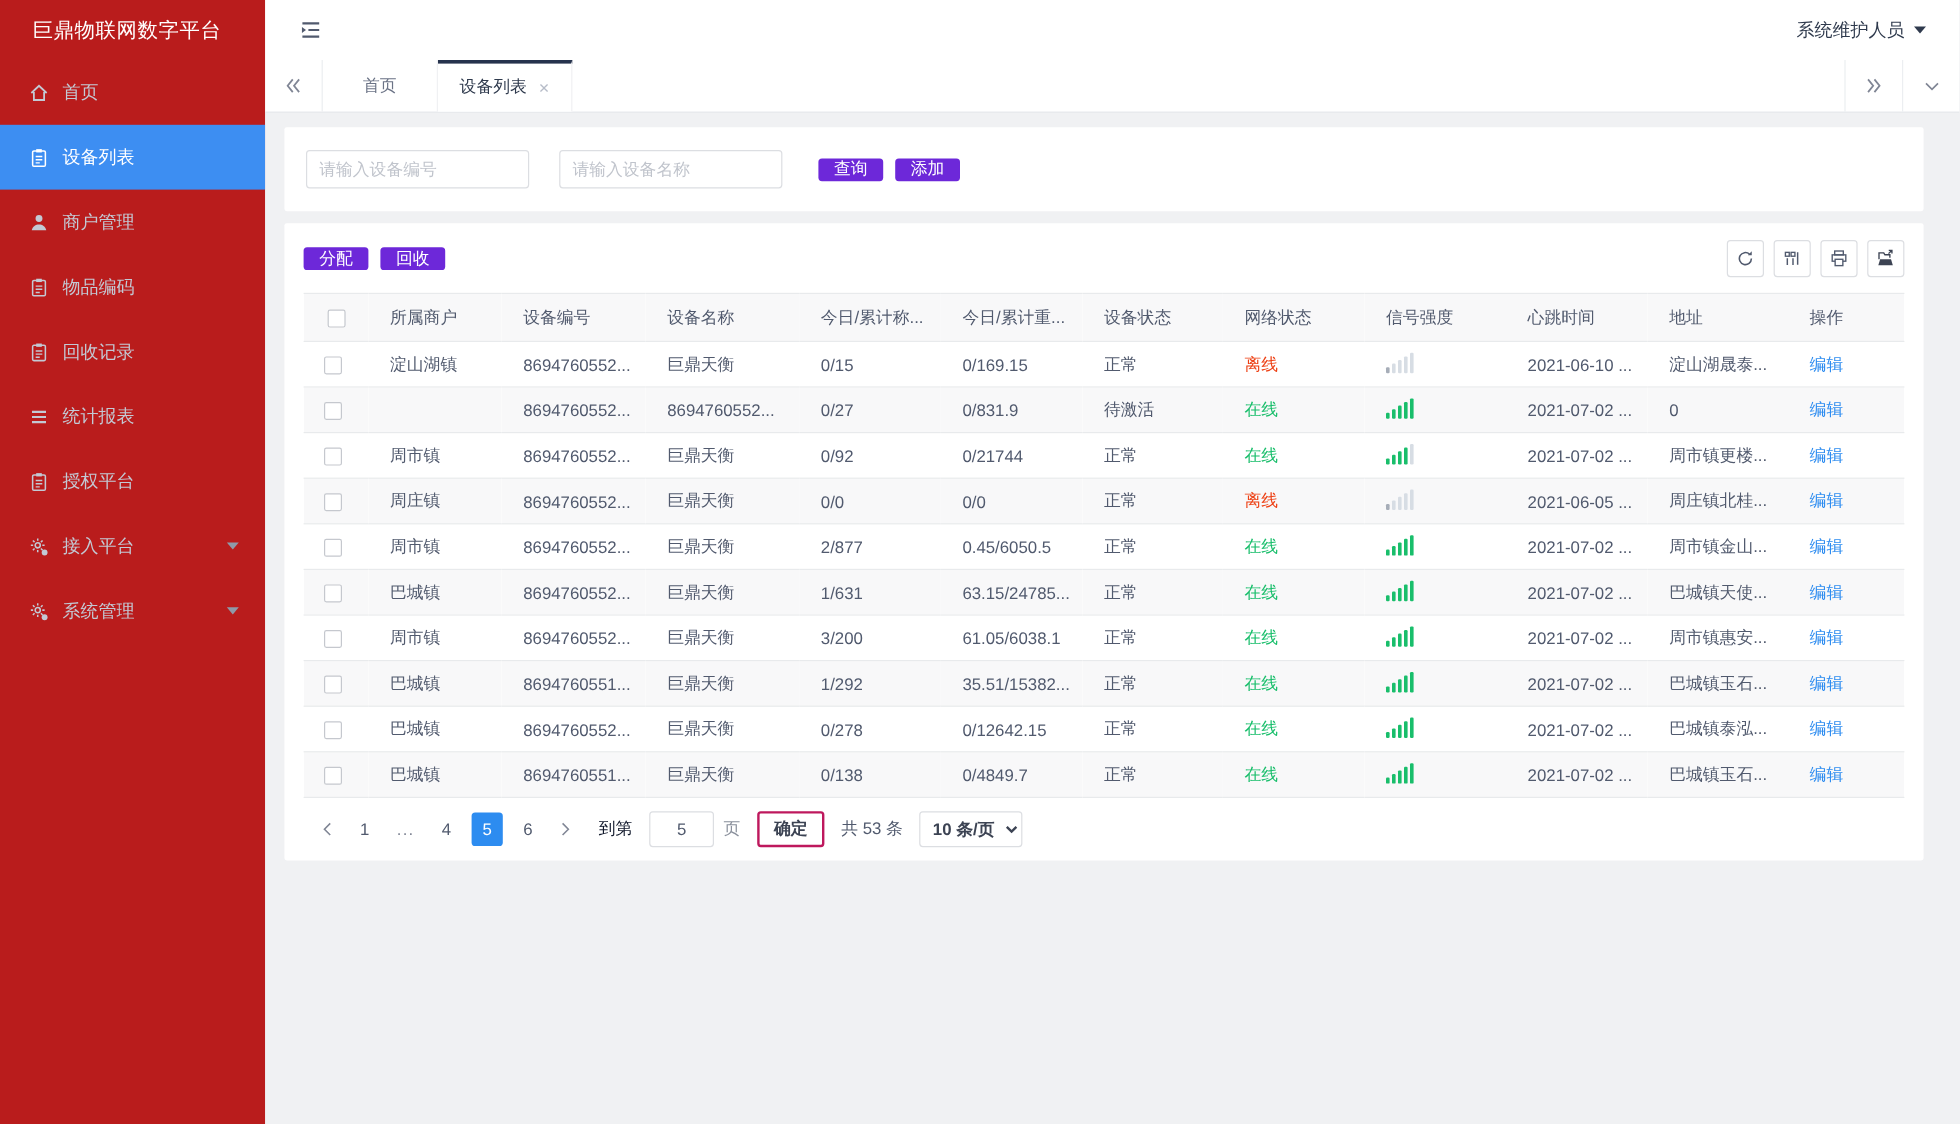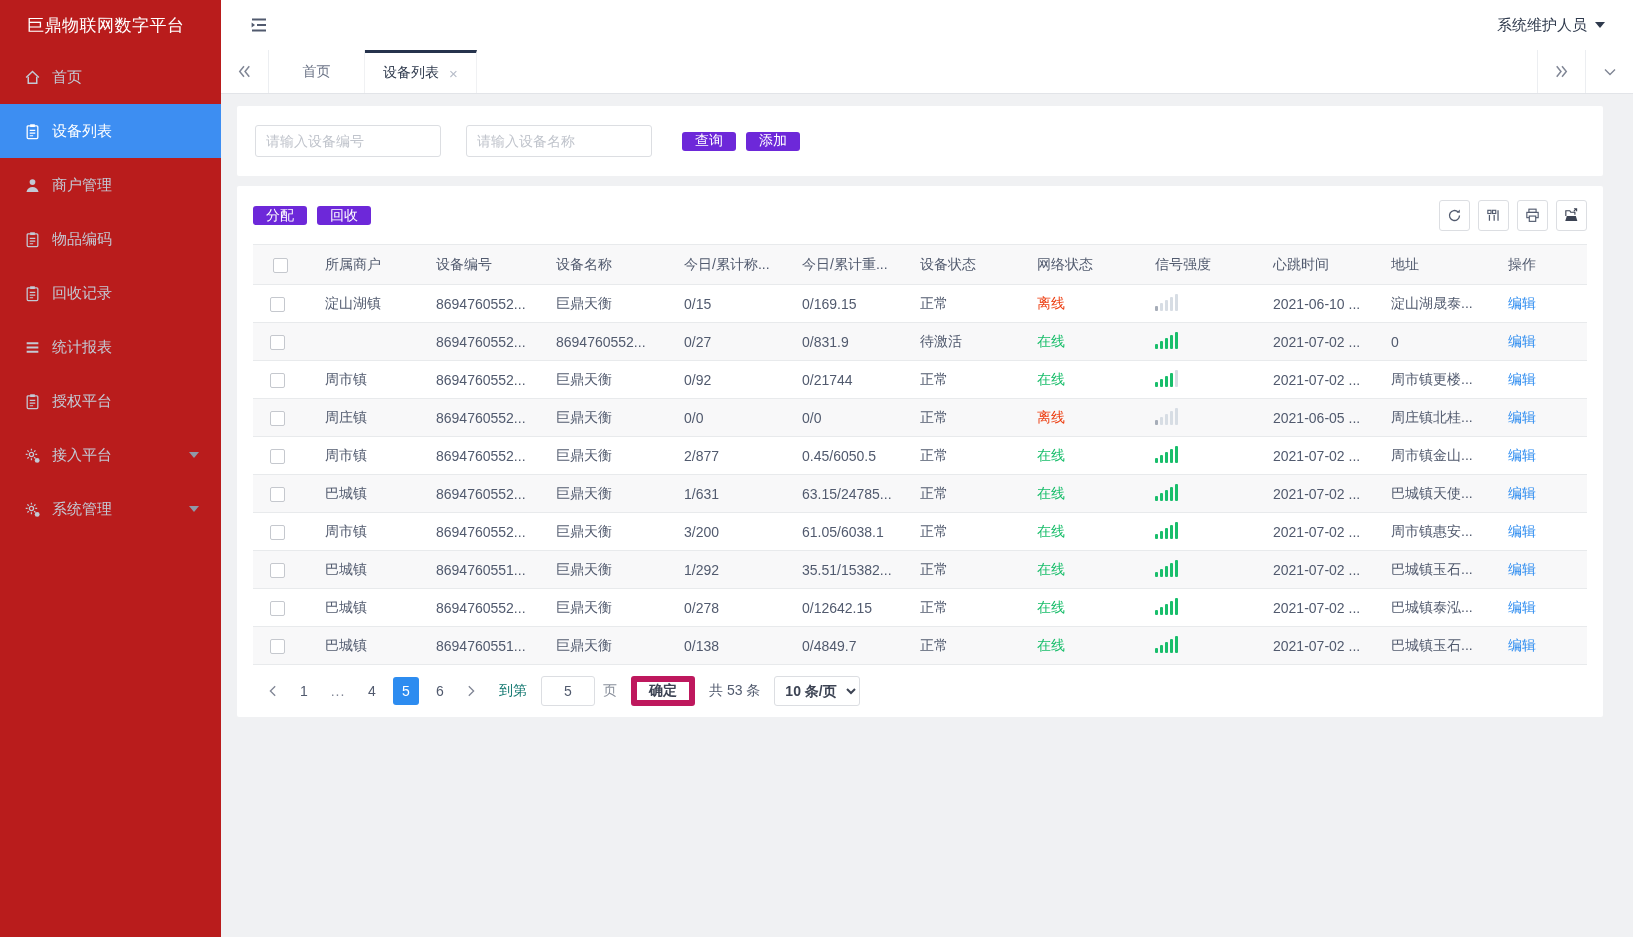--- a/index.html
+++ b/index.html
@@ -63,24 +63,24 @@
   .signal i { display:inline-block; width:3px; border-radius:1px; }
   .signal i:nth-child(1){height:5px;} .signal i:nth-child(2){height:8px;}
   .signal i:nth-child(3){height:11px;} .signal i:nth-child(4){height:14px;}
   .signal i:nth-child(5){height:17px;}
 
   .pagination { height:52px; display:flex; align-items:center; padding-left:6px; font-size:14px; color:#515a6e; }
   .pg-arrow { width:28px; height:28px; display:inline-flex; align-items:center; justify-content:center; color:#808695; cursor:pointer; font-size:15px; }
   .pg-num { min-width:26px; height:28px; display:inline-flex; align-items:center; justify-content:center; margin:0 4px; border-radius:3px; cursor:pointer; color:#515a6e; }
   .pg-num.active { background:#2d8cf0; color:#fff; }
   .pg-dots { color:#808695; letter-spacing:1px; }
-  .pg-goto-label { color:#0f766e; margin:0 6px 0 14px; }
+  .pg-goto-label { color:#0f172a; margin:0 6px 0 14px; }
   .pg-goto-input { width:54px; height:30px; border:1px solid #dcdee2; border-radius:3px; text-align:center; font-size:14px; color:#515a6e; outline:none; margin:0 8px; font-family:inherit; }
   .pg-page-label { color:#8a909c; margin-right:14px; }
-  .pg-confirm { height:30px; padding:0 12px; background:#fff; border:6px solid #be185d; border-radius:3px; font-size:14px; color:#3c4353; font-weight:bold; cursor:pointer; margin-right:14px; font-family:inherit; }
+  .pg-confirm { height:30px; padding:0 12px; background:#fff; border:2px solid #be185d; border-radius:3px; font-size:14px; color:#3c4353; font-weight:bold; cursor:pointer; margin-right:14px; font-family:inherit; }
   .pg-total { margin-right:14px; color:#515a6e; }
   .pg-size { height:30px; border:1px solid #dcdee2; border-radius:3px; font-size:14px; color:#3c4353; padding:0 6px; background:#fff; font-family:inherit; font-weight:bold; }
 </style>
 </head>
 <body>
 
 <aside class="sidebar">
   <div class="logo">巨鼎物联网数字平台</div>
   <ul class="menu">
       <li class="menu-item">

